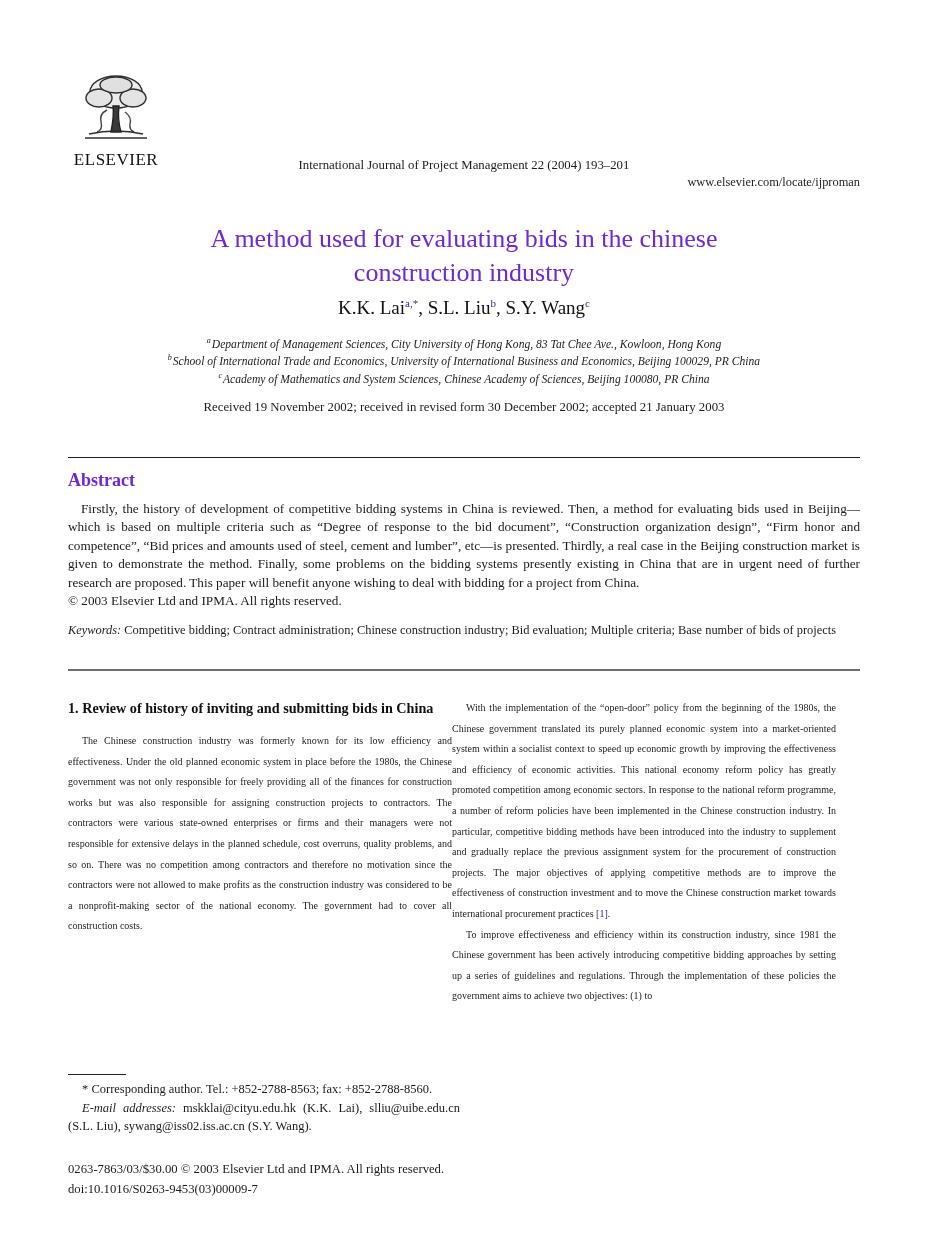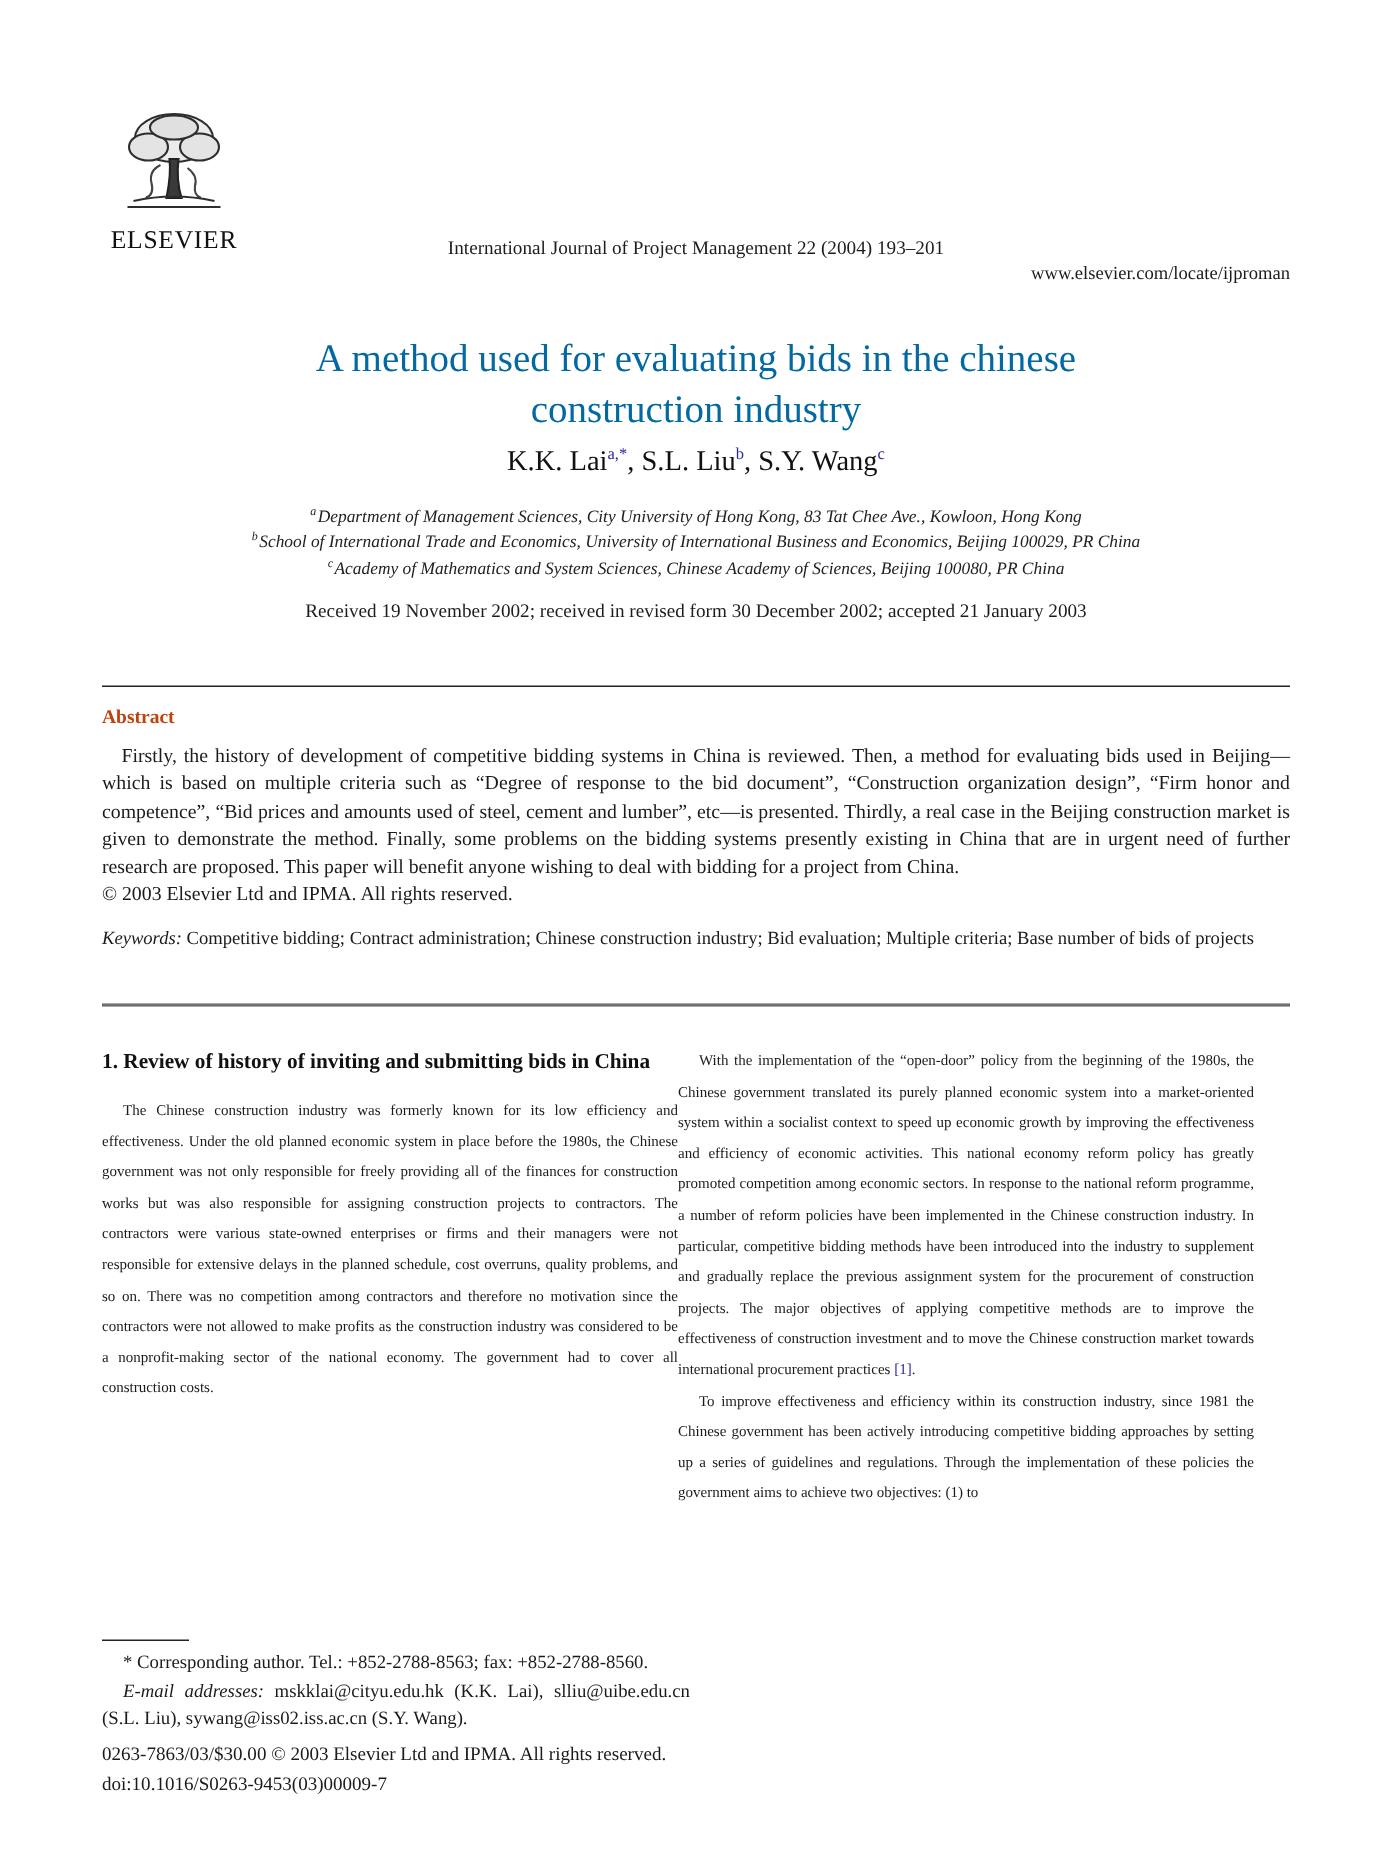--- a/index.html
+++ b/index.html
@@ -15,49 +15,49 @@
   .journal-citation { position:absolute; left:0; right:0; top:158px; text-align:center; font-size:12.8px; color:#1c1c1c; }
 
   .journal-logo { position:absolute; right:68px; top:76px; width:144px; }
   .double-rule { height:3px; border-top:1.6px solid #2e2e2e; border-bottom:1.6px solid #2e2e2e; }
   .logo-text-block { padding:8px 0 6px 12px; }
   .logo-small { font-size:6.6px; font-weight:bold; letter-spacing:.5px; color:#222; }
   .logo-big { font-size:21px; font-weight:bold; line-height:21px; letter-spacing:.2px; color:#181818; font-family:"Liberation Serif",serif; }
   .website-line { position:absolute; right:68px; top:175px; font-size:12.4px; color:#1c1c1c; }
 
   
-  .article-title { position:absolute; left:0; right:0; top:222px; text-align:center; font-size:26px; line-height:34px; font-weight:normal; color:#0369a1; }
+  .article-title { position:absolute; left:0; right:0; top:222px; text-align:center; font-size:26px; line-height:34px; font-weight:normal; color:#6d28d9; }
   .article-title .inner { display:inline-block; max-width:630px; }
   .authors-line { position:absolute; left:0; right:0; top:297px; text-align:center; font-size:19px; color:#111; }
   .authors-line sup { font-size:11px; }
   .link { color:#2a2a9c; }
   .affiliations { position:absolute; left:0; right:0; top:334px; text-align:center; font-style:italic; font-size:11.6px; line-height:13.6px; color:#222; }
   .affiliations sup { font-size:8px; font-style:italic; margin-right:1px; }
   .received-line { position:absolute; left:0; right:0; top:400px; text-align:center; font-size:12.8px; color:#1c1c1c; }
 
   
   .abstract-top-rule { position:absolute; left:68px; right:68px; top:457px; border-top:1.2px solid #222; }
   .abstract-section { position:absolute; left:68px; right:68px; top:470px; }
-  .abstract-heading { font-size:13px; font-weight:bold; color:#c2410c; }
+  .abstract-heading { font-size:18px; font-weight:bold; color:#6d28d9; }
   .abstract-text { margin-top:9px; font-size:13.2px; line-height:18.4px; text-align:justify; text-indent:13px; color:#1b1b1b; }
   .abstract-copyright { font-size:13.2px; line-height:18.4px; color:#1b1b1b; }
   .keywords-line { margin-top:11px; font-size:12.4px; line-height:18px; text-align:justify; color:#1b1b1b; }
   .keywords-line .kw-label { font-style:italic; }
   .keywords-bottom-rule { position:absolute; left:68px; right:68px; top:669px; height:2px; border-top:1px solid #6f6f6f; border-bottom:1px solid #6f6f6f; background:#c9c9c9; }
 
   
   .columns { position:absolute; left:68px; right:68px; top:698px; display:flex; }
   .col { width:calc(50% - 12px); }
   .section-heading { font-size:14.2px; font-weight:bold; line-height:20px; text-align:justify; color:#111; }
   .body-para { margin-top:13px; font-size:10px; line-height:20.6px; text-align:justify; text-indent:14px; color:#1b1b1b; }
   .body-para.first { margin-top:0; }
   .col-right .body-para { margin-top:0; }
 
   
-  .footnote { position:absolute; left:68px; top:1074px; width:392px; font-size:12.5px; line-height:18.6px; text-align:justify; color:#1b1b1b;margin-top:19px; }
+  .footnote { position:absolute; left:68px; top:1074px; width:392px; font-size:12.5px; line-height:18.6px; text-align:justify; color:#1b1b1b; }
   .footnote-rule { width:58px; border-top:1.2px solid #222; margin-bottom:5px; }
   .footnote-line { text-indent:14px; }
   .footnote .email-label { font-style:italic; }
 
   
   .footer-block { position:absolute; left:68px; top:1160px; font-size:12.7px; line-height:19.5px; color:#1b1b1b; }
 </style>
 </head>
 <body>
 

